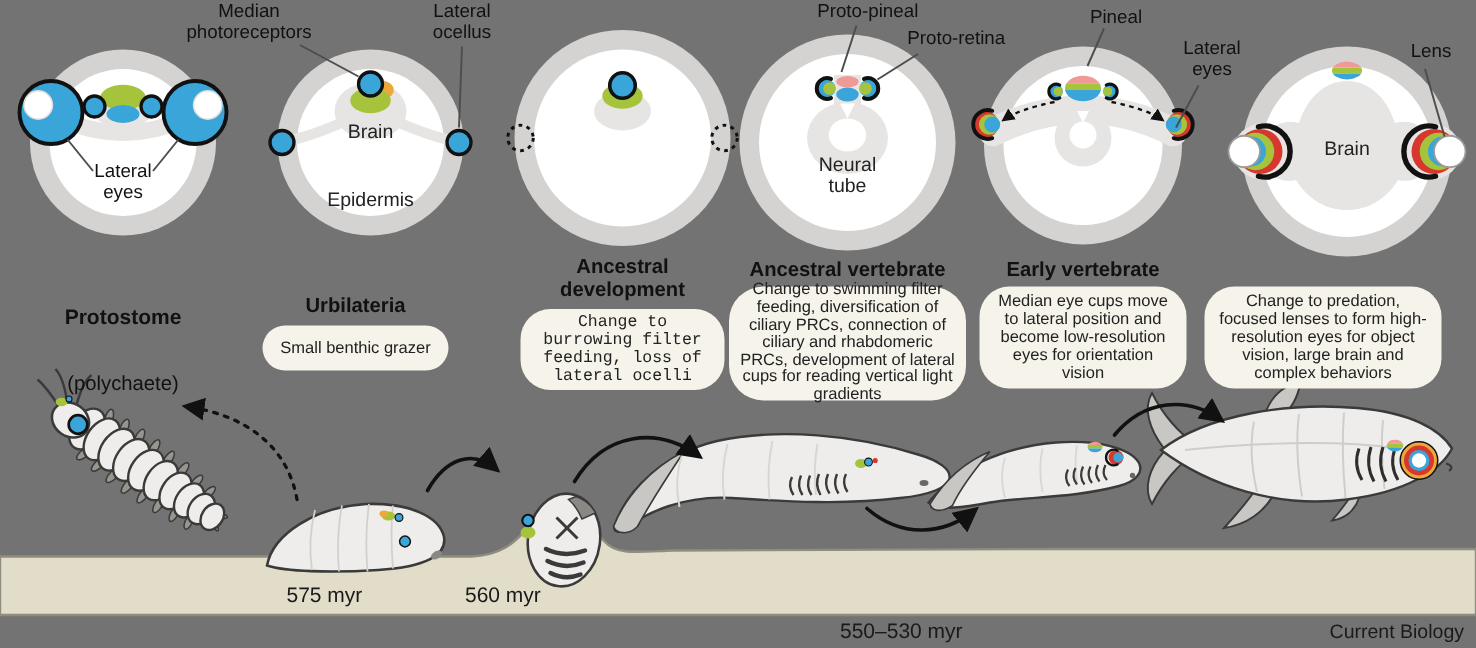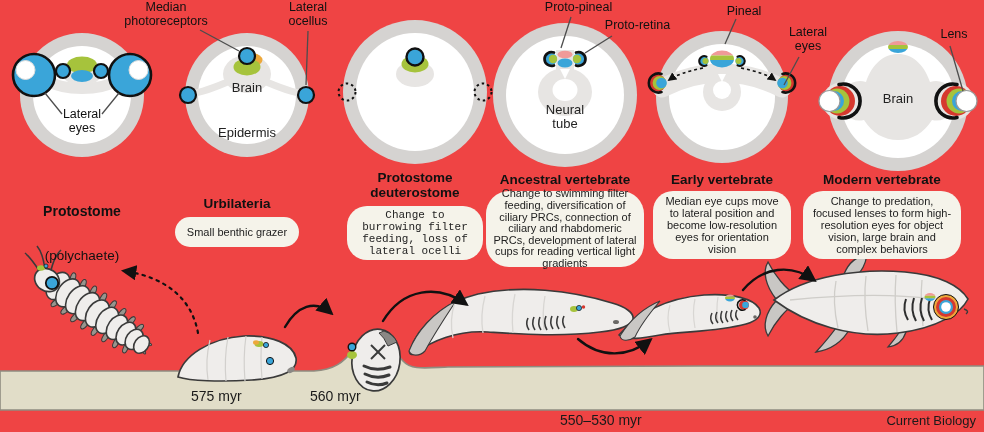--- a/index.html
+++ b/index.html
@@ -1,16 +1,16 @@
 <!DOCTYPE html>
 <html><head>
 <meta charset="utf-8">
 <style>
   html,body { margin:0; padding:0; background:#fff; }
-  .fig { position:relative; width:984px; height:432px; background:#ef4444; overflow:hidden;
+  .fig { position:relative; width:984px; height:432px; background:#737373; overflow:hidden;
          font-family:"Liberation Sans", sans-serif; color:#111; }
   .fig svg.base { position:absolute; left:0; top:0; }
   .lbl { position:absolute; text-align:center; font-size:12.5px; line-height:13.5px; }
   .inlbl { position:absolute; text-align:center; font-size:13px; line-height:14px; color:#222; }
   .stage-title { position:absolute; font-weight:bold; font-size:13.5px; line-height:15px; text-align:center; }
   .stage-sub { position:absolute; font-size:13.5px; text-align:center; }
   .note { position:absolute; background:#f5f3ea; border-radius:20px; display:flex; align-items:center;
           justify-content:center; text-align:center; font-size:11px; line-height:12px; color:#222;
           padding:4px 7px; box-sizing:border-box; }
   .note.small { border-radius:15px; }
@@ -365,30 +365,29 @@
 <div class="lbl" style="left:778px; top:26px; width:60px;">Lateral eyes</div>
 <div class="inlbl" style="left:868px; top:92px; width:60px;">Brain</div>
 <div class="lbl" style="left:929px; top:28px; width:50px;">Lens</div>
 
 <div class="stage-title" style="left:10px; top:204px; width:144px; font-size:14px;">Protostome</div>
 <div class="stage-sub" style="left:10px; top:208px; width:144px;margin-top:40px;">(polychaete)</div>
 
 <div class="stage-title" style="left:167px; top:196px; width:140px;">Urbilateria</div>
 <div class="note small" style="left:175px; top:217px; width:124px; height:30px;">Small benthic grazer</div>
 
-<div class="stage-title" style="left:355px; top:170px; width:120px;">Protostome deuterostome</div>
+<div class="stage-title" style="left:355px; top:170px; width:120px;">Ancestral development</div>
 <div class="note" style="left:347px; top:206px; width:136px; height:54px;font-family:Liberation Mono, monospace;">Change to burrowing filter feeding, loss of lateral ocelli</div>
 
 <div class="stage-title" style="left:488px; top:172px; width:154px;">Ancestral vertebrate</div>
 <div class="note dense" style="left:486px; top:191px; width:158px; height:76px;">Change to swimming filter feeding, diversification of ciliary PRCs, connection of ciliary and rhabdomeric PRCs, development of lateral cups for reading vertical light gradients</div>
 
 <div class="stage-title" style="left:650px; top:172px; width:144px;">Early vertebrate</div>
 <div class="note" style="left:653px; top:191px; width:138px; height:68px;">Median eye cups move to lateral position and become low-resolution eyes for orientation vision</div>
 
-<div class="stage-title" style="left:802px; top:172px; width:160px;">Modern vertebrate</div>
 <div class="note" style="left:803px; top:191px; width:158px; height:68px;">Change to predation, focused lenses to form high-resolution eyes for object vision, large brain and complex behaviors</div>
 
 <div class="myr" style="left:191px; top:388px; width:100px;">575 myr</div>
 <div class="myr" style="left:310px; top:388px; width:100px;">560 myr</div>
 <div class="myr" style="left:560px; top:388px; width:120px;margin-top:24px;">550–530 myr</div>
 
 <div class="credit">Current Biology</div>
 
 </div>
 

